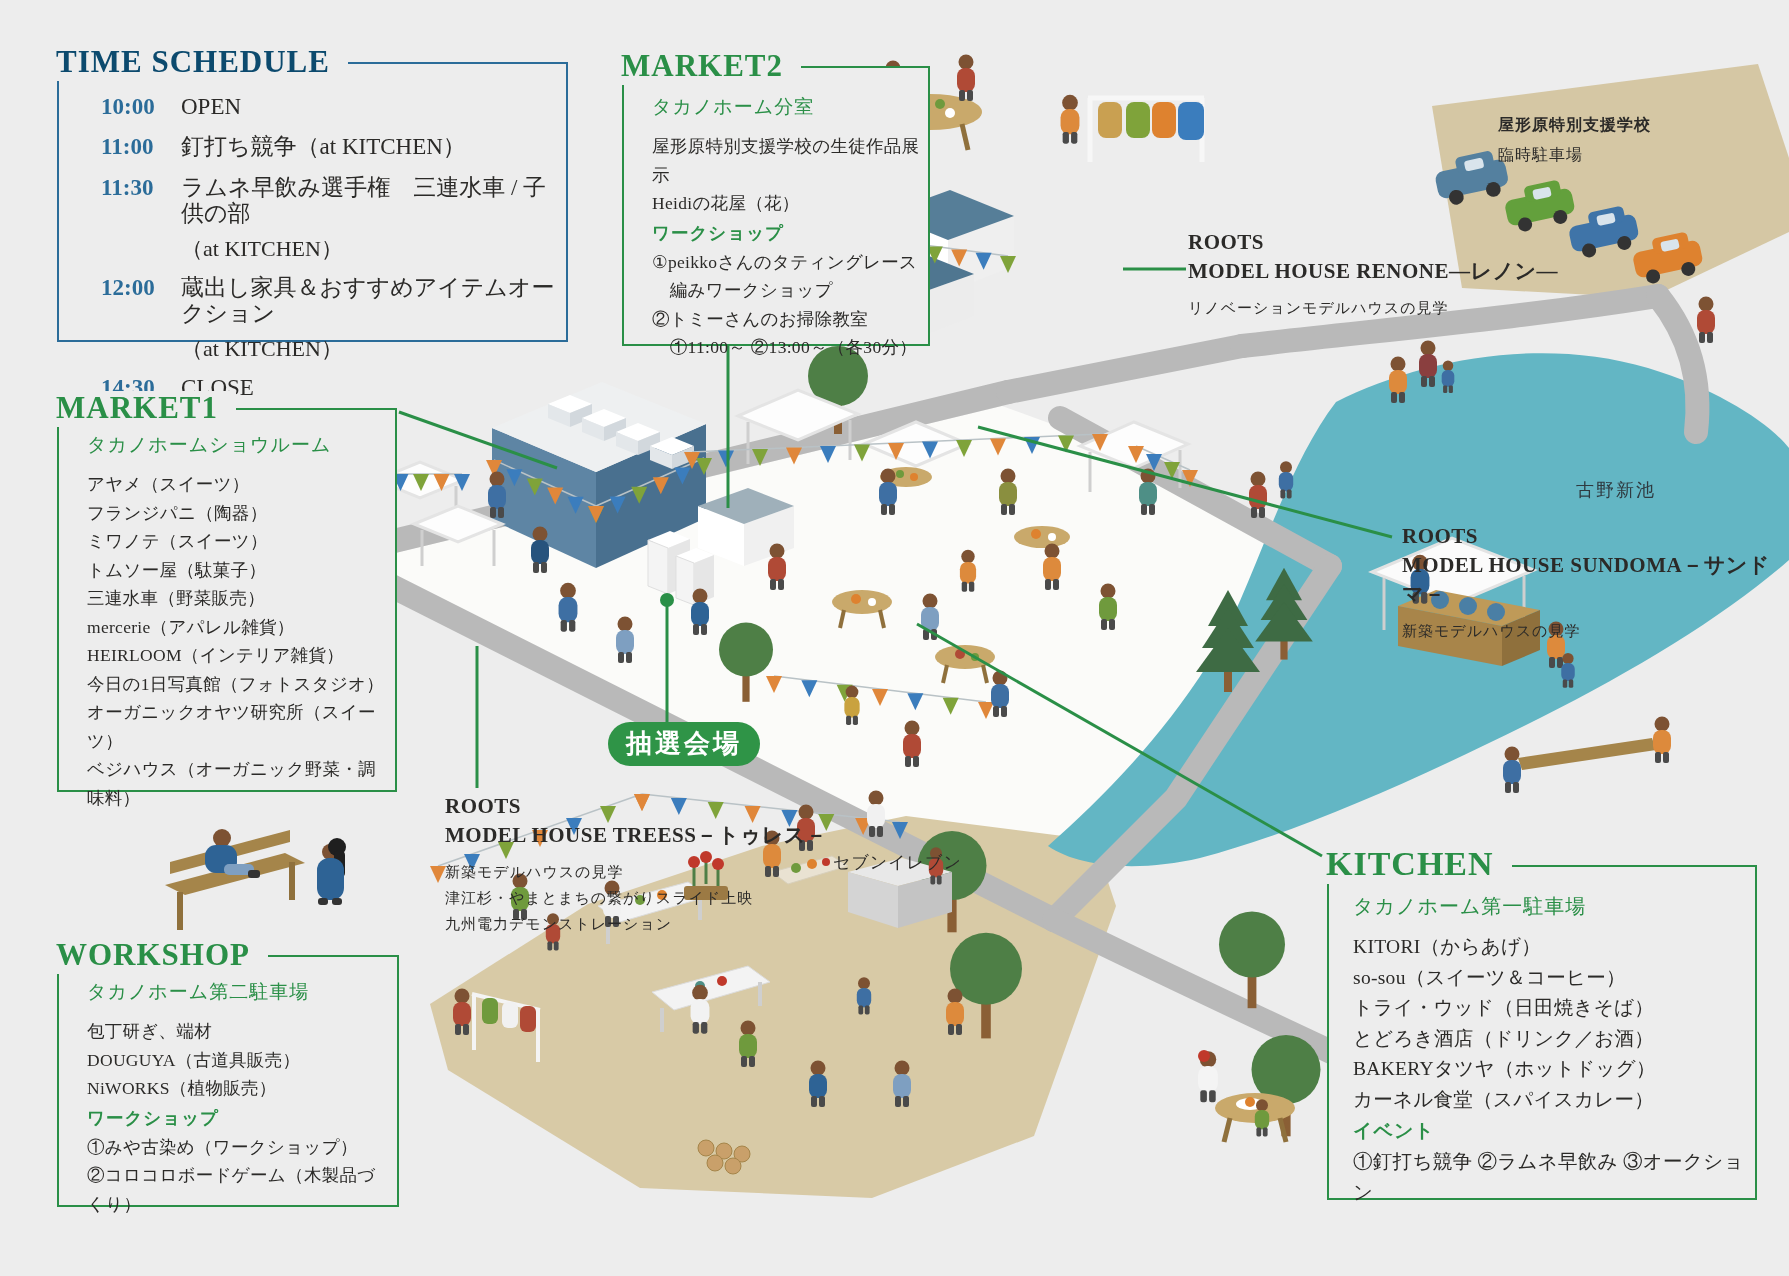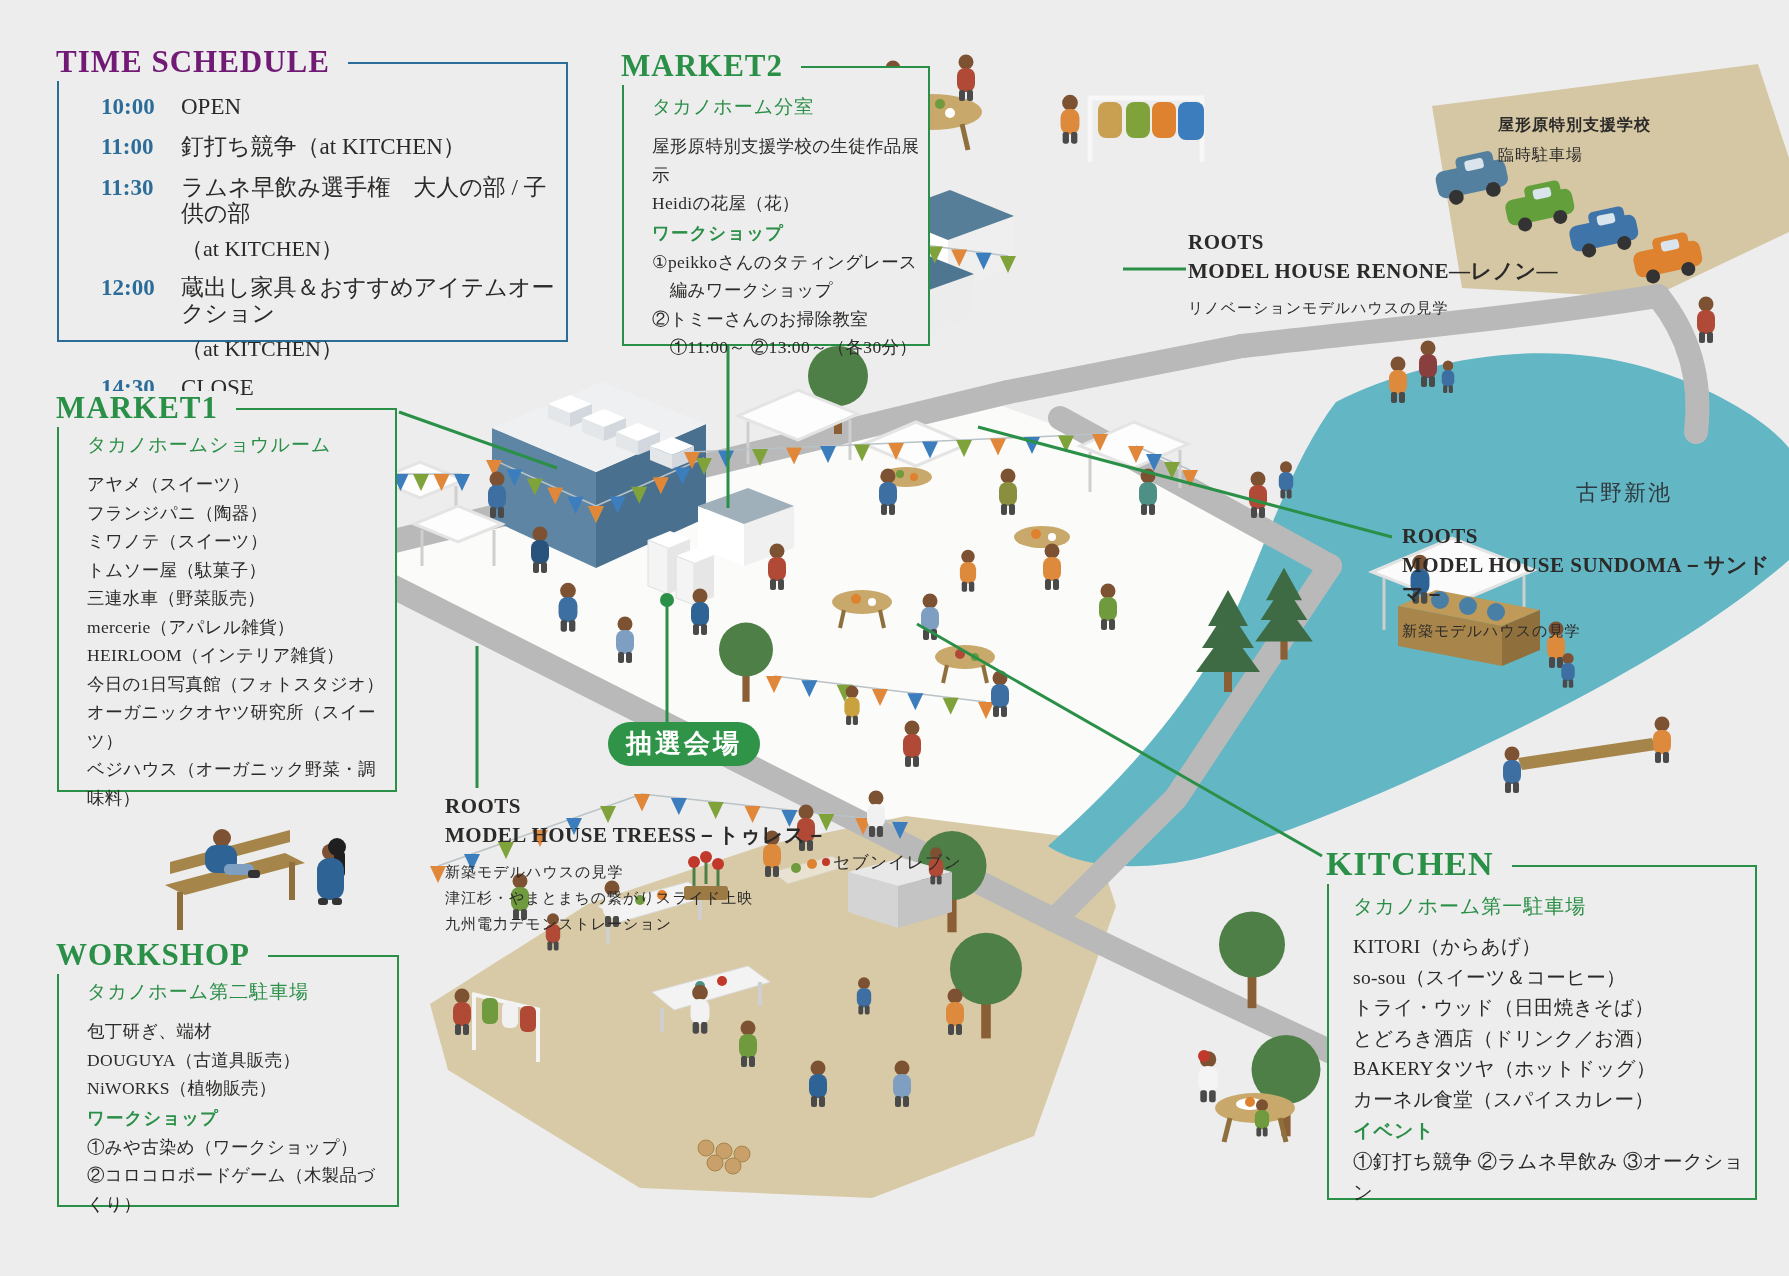--- a/index.html
+++ b/index.html
@@ -6,21 +6,21 @@
   #poster{position:relative;width:1789px;height:1276px;overflow:hidden;background:#ededed;
           font-family:"Liberation Serif","DejaVu Serif",serif;color:#2b2a28;}
   #map-svg{position:absolute;left:0;top:0;z-index:1;}
 
   
   .sec{position:absolute;border:2.5px solid;background:#ededed;z-index:2;box-sizing:border-box;}
   .sec.blue{border-color:#2b6c99;}
   .sec.green{border-color:#2a8f47;}
   .sec-title{position:absolute;top:-19px;left:-3px;background:#ededed;padding:0 18px 2px 0;
              font-weight:bold;font-size:31px;line-height:1.1;letter-spacing:1px;white-space:nowrap;}
-  .sec.blue .sec-title{color:#701a75;}
+  .sec.blue .sec-title{color:#0c4a6e;}
   .sec.green .sec-title{color:#2a8f47;}
   .sec-body{padding:30px 6px 0 42px;}
   .sec.green .sec-body{padding:26px 8px 0 28px;}
 
   .ts-row{display:flex;gap:18px;font-size:23px;margin-bottom:14px;line-height:1.15;}
   .ts-time{color:#2b6c99;font-weight:bold;min-width:62px;}
   .ts-note{font-size:22px;margin:-6px 0 14px 80px;line-height:1.15;}
 
   .venue{color:#2a8f47;font-weight:normal;font-size:19px;margin-bottom:12px;letter-spacing:1px;}
   .item{font-size:17.5px;line-height:28.5px;letter-spacing:.3px;}
@@ -28,21 +28,21 @@
   .kitchen-box .venue{font-size:20px;}
   .kitchen-box .item{font-size:19.5px;line-height:30.5px;}
   .kitchen-box .subhead{font-size:19px;line-height:32px;}
 
   
   .roots{position:absolute;z-index:2;font-weight:bold;font-size:21px;line-height:29px;letter-spacing:.5px;}
   .roots .desc{font-weight:normal;font-size:15px;line-height:26px;margin-top:9px;letter-spacing:1px;}
   .school-label{position:absolute;z-index:2;}
   .school-label .nm{font-weight:bold;font-size:16px;letter-spacing:1px;margin-top:41px;}
   .school-label .sb{font-size:16px;margin-top:9px;letter-spacing:1px;}
-  .pond-label{position:absolute;z-index:2;font-size:22px;letter-spacing:2px;color:#2f3a40;}
+  .pond-label{position:absolute;z-index:2;font-size:18px;letter-spacing:2px;color:#2f3a40;}
   .seven-label{position:absolute;z-index:2;font-size:17px;letter-spacing:1px;}
   .badge{position:absolute;z-index:3;background:#2f9447;color:#fff;font-weight:bold;font-size:26px;
          letter-spacing:3px;padding:9px 18px;border-radius:26px;line-height:1;}
 </style>
 </head>
 <body>
 
 <div id="poster">
 
 <svg id="map-svg" width="1789" height="1276" viewBox="0 0 1789 1276">
@@ -465,21 +465,21 @@
     <div class="ts-row">
       <span class="ts-time">10:00</span>
       <span class="ts-text">OPEN</span>
     </div>
     <div class="ts-row">
       <span class="ts-time">11:00</span>
       <span class="ts-text">釘打ち競争（at KITCHEN）</span>
     </div>
     <div class="ts-row">
       <span class="ts-time">11:30</span>
-      <span class="ts-text">ラムネ早飲み選手権　大人の部 / 子供の部</span>
+      <span class="ts-text">ラムネ早飲み選手権　三連水車 / 子供の部</span>
     </div>
     <div class="ts-note">（at KITCHEN）</div>
     <div class="ts-row">
       <span class="ts-time">12:00</span>
       <span class="ts-text">蔵出し家具＆おすすめアイテムオークション</span>
     </div>
     <div class="ts-note">（at KITCHEN）</div>
     <div class="ts-row">
       <span class="ts-time">14:30</span>
       <span class="ts-text">CLOSE</span>

